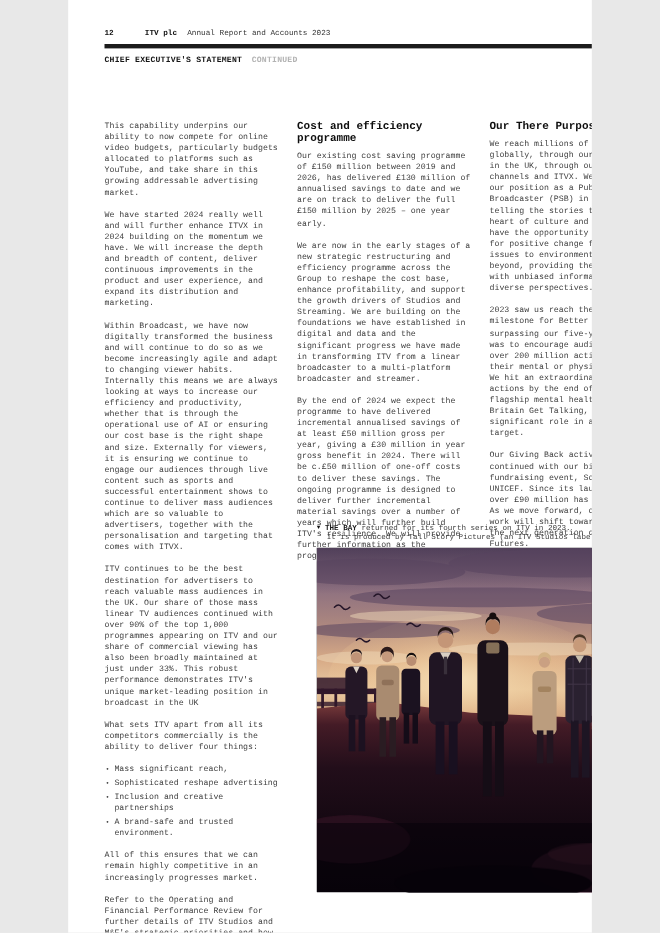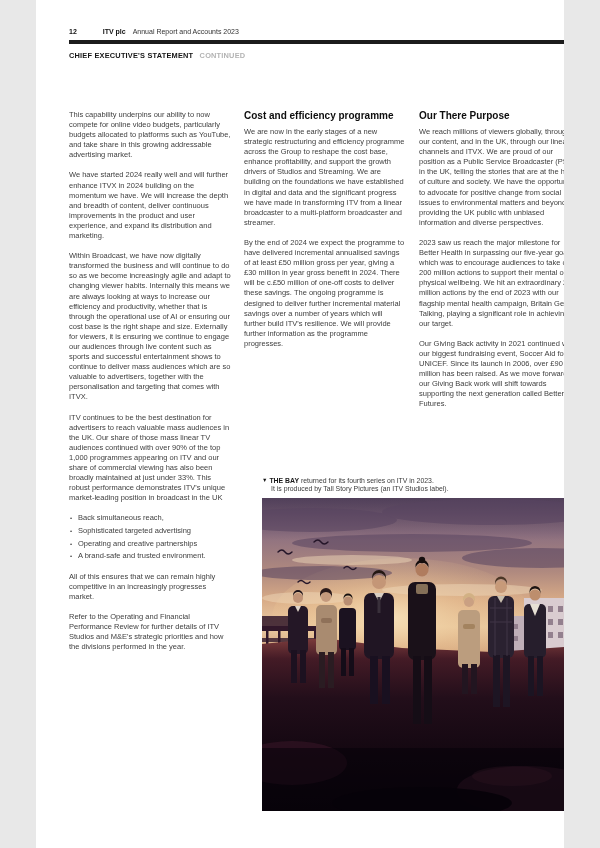--- a/index.html
+++ b/index.html
@@ -1,18 +1,18 @@
 <!DOCTYPE html>
 <html><head>
 <meta charset="utf-8">
 <style>
   html,body{margin:0;padding:0;background:#e8e8e8;}
   .page{
-    position:relative;width:528px;height:848px;background:#ffffff;
-    font-family:Liberation Sans, sans-serif;color:#3e3e3e;overflow:hidden;
+    position:relative;width:476px;height:848px;background:#ffffff;
+    font-family:Liberation Mono, monospace;color:#3e3e3e;overflow:hidden;
     margin:0 auto;
   }
   
   .topbar{position:absolute;top:27px;left:33px;right:55px;font-size:7px;line-height:9px;color:#2b2b2b;}
   .topbar .pagenum{font-weight:bold;color:#111;}
   .topbar .brand{font-weight:bold;color:#111;margin-left:24px;}
   .topbar .reptitle{margin-left:5px;color:#333;}
   .rule{position:absolute;top:40px;left:33px;width:512px;height:3.5px;background:#1c1c1c;}
   .section-label{position:absolute;top:51px;left:33px;font-size:7.4px;letter-spacing:.2px;}
   .section-label .sec{font-weight:bold;color:#151515;}
@@ -52,32 +52,34 @@
     <span class="cont">CONTINUED</span>
   </div>
 
   <div class="columns">
 
     <div class="col">
       <p>This capability underpins our ability to now compete for online video budgets, particularly budgets allocated to platforms such as YouTube, and take share in this growing addressable advertising market.</p>
       <p>We have started 2024 really well and will further enhance ITVX in 2024 building on the momentum we have. We will increase the depth and breadth of content, deliver continuous improvements in the product and user experience, and expand its distribution and marketing.</p>
       <p>Within Broadcast, we have now digitally transformed the business and will continue to do so as we become increasingly agile and adapt to changing viewer habits. Internally this means we are always looking at ways to increase our efficiency and productivity, whether that is through the operational use of AI or ensuring our cost base is the right shape and size. Externally for viewers, it is ensuring we continue to engage our audiences through live content such as sports and successful entertainment shows to continue to deliver mass audiences which are so valuable to advertisers, together with the personalisation and targeting that comes with ITVX.</p>
       <p>ITV continues to be the best destination for advertisers to reach valuable mass audiences in the UK. Our share of those mass linear TV audiences continued with over 90% of the top 1,000 programmes appearing on ITV and our share of commercial viewing has also been broadly maintained at just under 33%. This robust performance demonstrates ITV's unique market-leading position in broadcast in the UK</p>
+      <p>What sets ITV apart from all its competitors commercially is the ability to deliver four things:</p>
       <ul>
-        <li>Back simultaneous reach,</li>
-        <li>Sophisticated targeted advertising</li>
-        <li>Operating and creative partnerships</li>
+        <li>Mass significant reach,</li>
+        <li>Sophisticated reshape advertising</li>
+        <li>Inclusion and creative partnerships</li>
         <li>A brand-safe and trusted environment.</li>
       </ul>
       <p>All of this ensures that we can remain highly competitive in an increasingly progresses market.</p>
       <p>Refer to the Operating and Financial Performance Review for further details of ITV Studios and M&amp;E's strategic priorities and how the divisions performed in the year.</p>
     </div>
 
     <div class="col">
       <h2>Cost and efficiency programme</h2>
+      <p>Our existing cost saving programme of £150 million between 2019 and 2026, has delivered £130 million of annualised savings to date and we are on track to deliver the full £150 million by 2025 – one year early.</p>
       <p>We are now in the early stages of a new strategic restructuring and efficiency programme across the Group to reshape the cost base, enhance profitability, and support the growth drivers of Studios and Streaming. We are building on the foundations we have established in digital and data and the significant progress we have made in transforming ITV from a linear broadcaster to a multi-platform broadcaster and streamer.</p>
       <p>By the end of 2024 we expect the programme to have delivered incremental annualised savings of at least £50 million gross per year, giving a £30 million in year gross benefit in 2024. There will be c.£50 million of one-off costs to deliver these savings. The ongoing programme is designed to deliver further incremental material savings over a number of years which will further build ITV's resilience. We will provide further information as the programme progresses.</p>
     </div>
 
     <div class="col">
       <h2>Our There Purpose</h2>
       <p>We reach millions of viewers globally, through our content, and in the UK, through our linear channels and ITVX. We are proud of our position as a Public Service Broadcaster (PSB) in the UK, telling the stories that are at the heart of culture and society. We have the opportunity to advocate for positive change from social issues to environmental matters and beyond, providing the UK public with unbiased information and diverse perspectives.</p>
       <p>2023 saw us reach the major milestone for Better Health in surpassing our five-year goal which was to encourage audiences to take over 200 million actions to support their mental or physical wellbeing. We hit an extraordinary 249 million actions by the end of 2023 with our flagship mental health campaign, Britain Get Talking, playing a significant role in achieving our target.</p>
       <p>Our Giving Back activity in 2021 continued with our biggest fundraising event, Soccer Aid for UNICEF. Since its launch in 2006, over £90 million has been raised. As we move forward, our Giving Back work will shift towards supporting the next generation called Better Futures.</p>
     </div>

